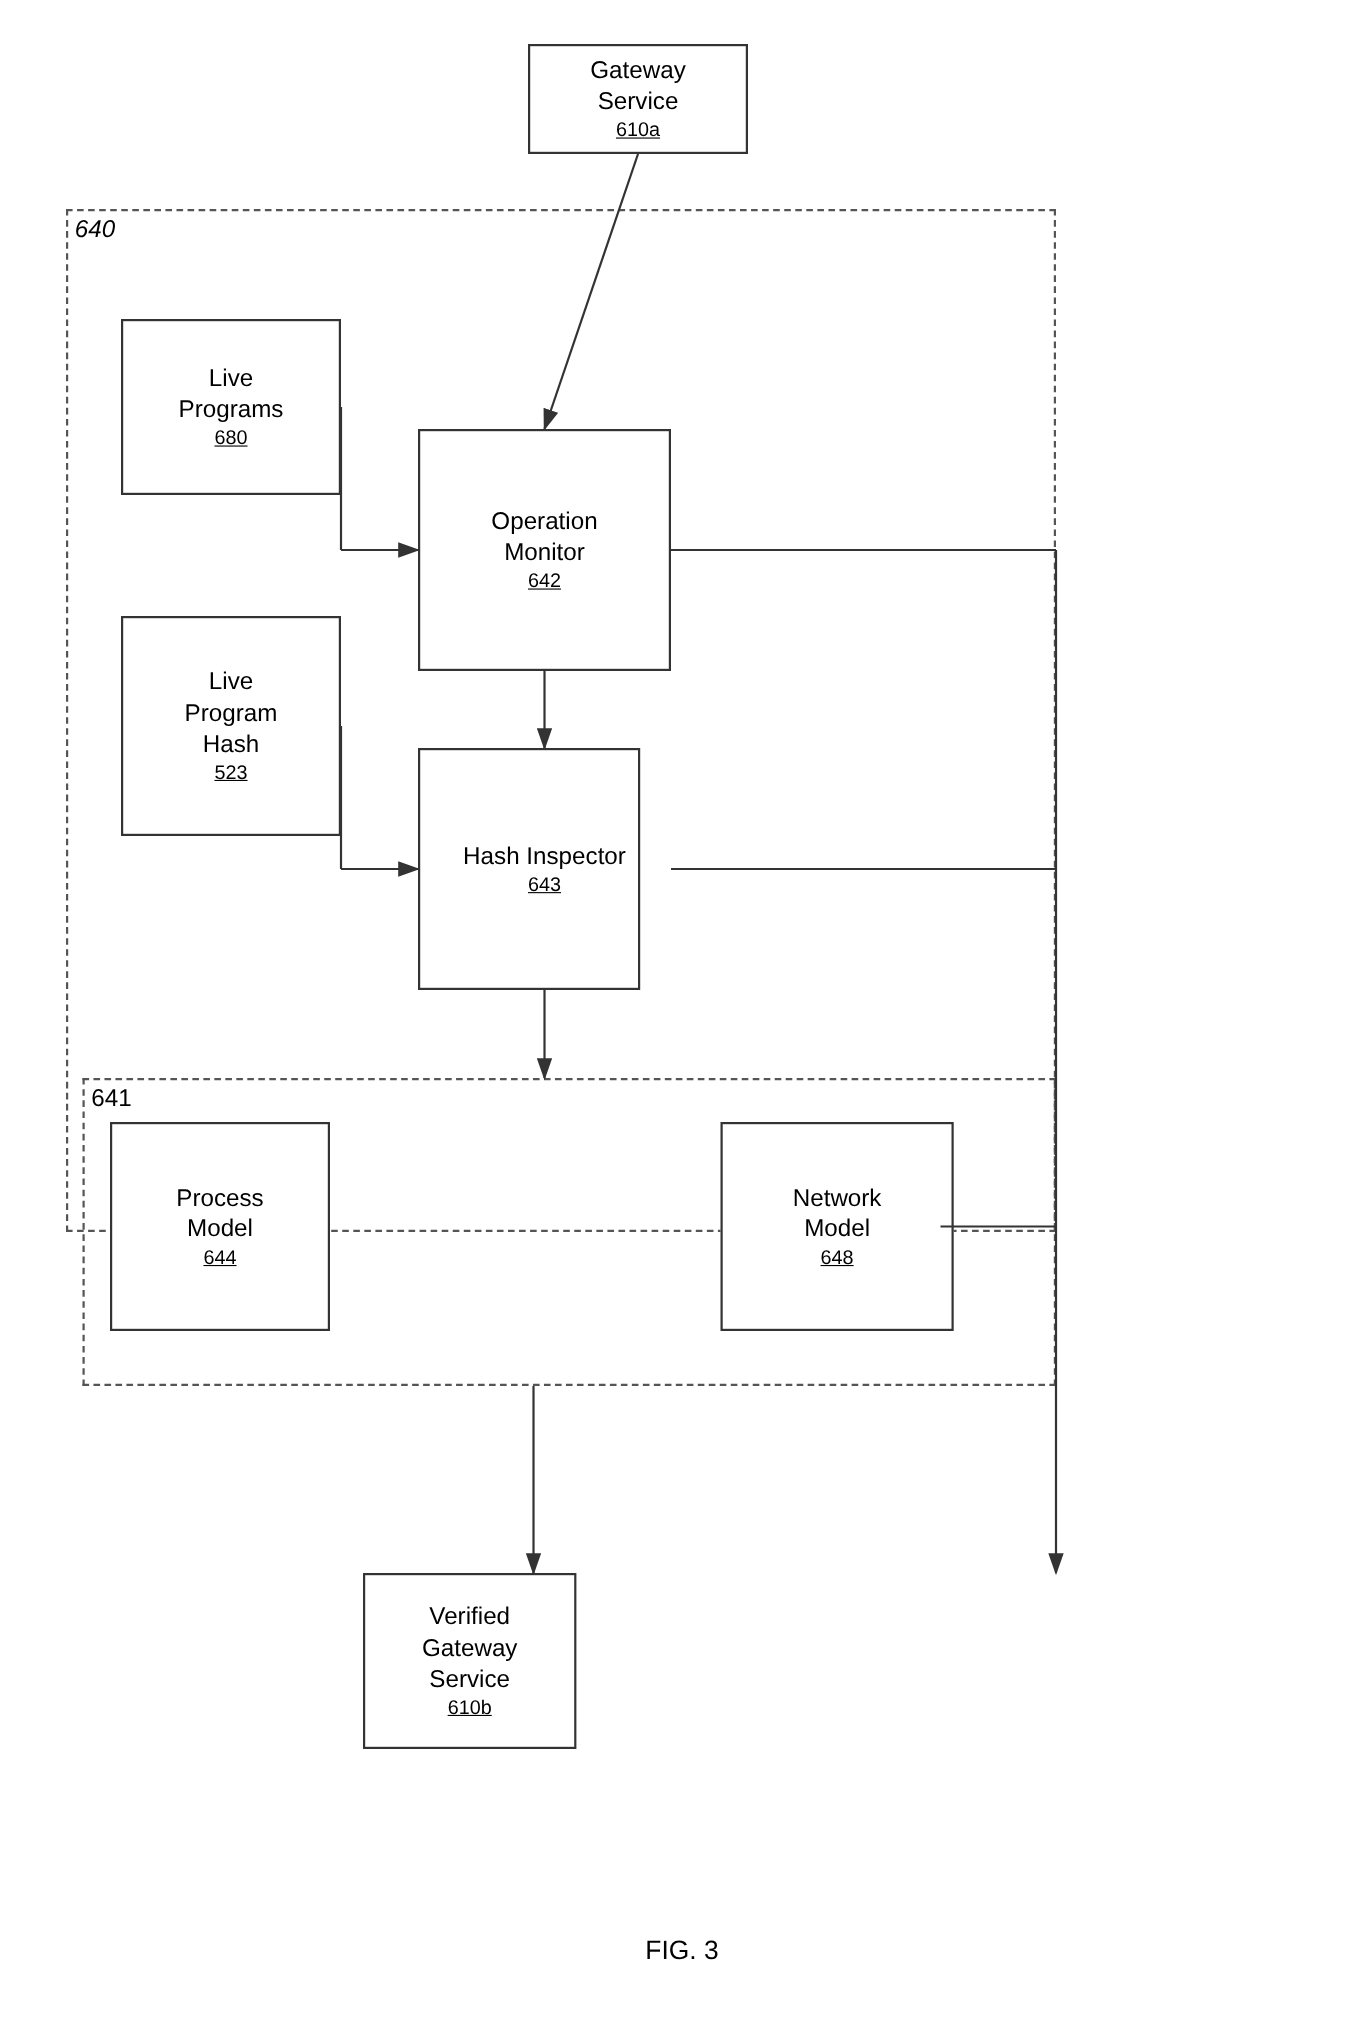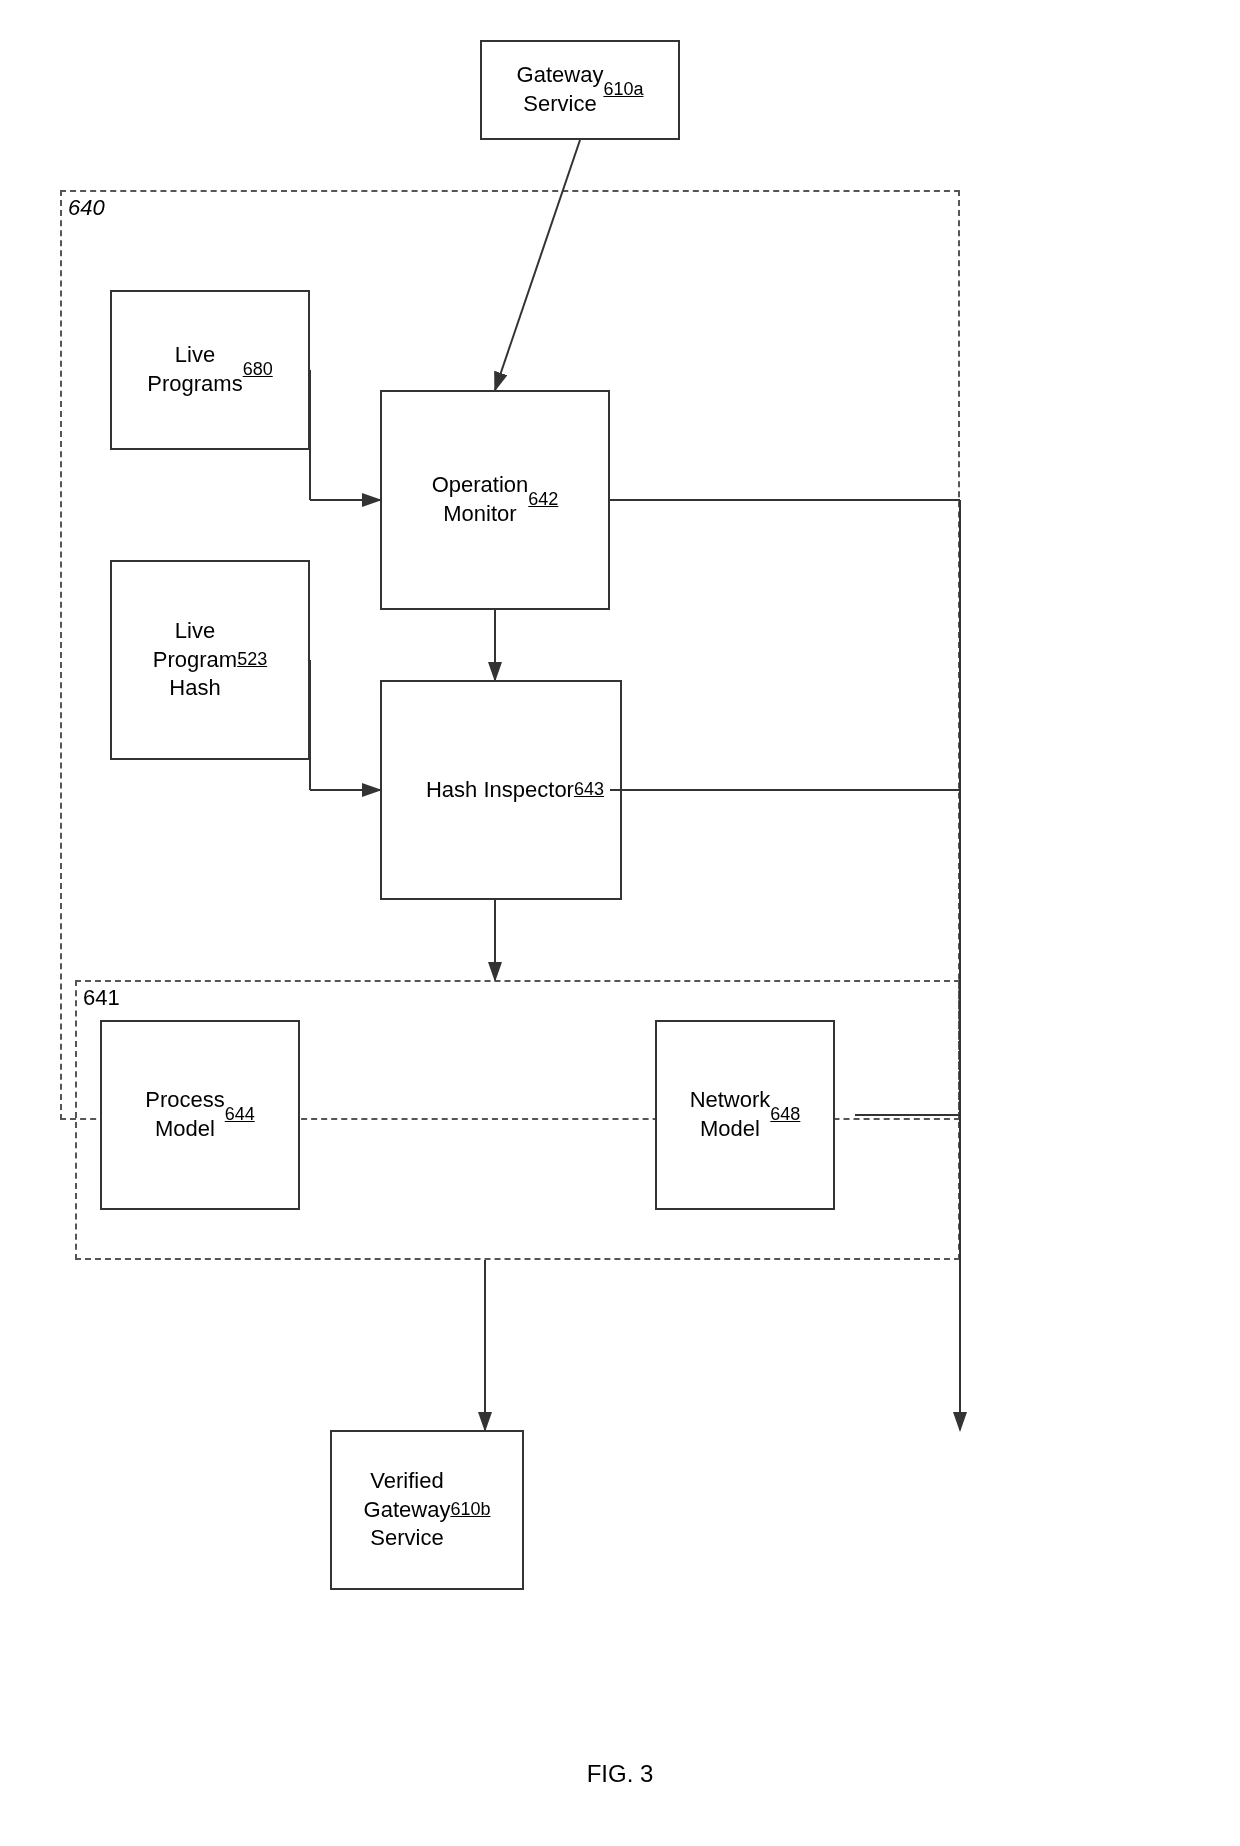--- a/index.html
+++ b/index.html
@@ -15,21 +15,21 @@
       position: absolute;
       left: 0; top: 0;
       width: 1240px;
       height: 1846px;
     }
     .box {
       position: absolute;
       border: 2px solid #333;
       background: #fff;
       display: flex;
-      flex-direction: row;
+      flex-direction: column;
       align-items: center;
       justify-content: center;
       text-align: center;
       font-size: 22px;
       line-height: 1.3;
     }
     .box .label {
       font-size: 22px;
     }
     .box .id {
@@ -82,36 +82,36 @@
   <div class="box" style="left:110px; top:560px; width:200px; height:200px;">
     <span class="label">Live<br>Program<br>Hash</span>
     <span class="id">523</span>
   </div>
 
   <div class="box" style="left:380px; top:390px; width:230px; height:220px;">
     <span class="label">Operation<br>Monitor</span>
     <span class="id">642</span>
   </div>
 
-  <div class="box" style="left:380px; top:680px; width:242px; height:220px;padding-left:28px;">
+  <div class="box" style="left:380px; top:680px; width:202px; height:220px;padding-left:28px;">
     <span class="label">Hash Inspector</span>
     <span class="id">643</span>
   </div>
 
   <div class="dashed-outer" style="left:75px; top:980px; width:885px; height:280px;">
   </div>
   <span class="region-label" style="left:83px; top:985px;">641</span>
 
   <div class="box" style="left:100px; top:1020px; width:200px; height:190px;">
     <span class="label">Process<br>Model</span>
     <span class="id">644</span>
   </div>
 
 
-  <div class="box" style="left:655px; top:1020px; width:180px; height:190px;text-align:center;">
+  <div class="box" style="left:655px; top:1020px; width:212px; height:190px;text-align:center;">
     <span class="label">Network<br>Model</span>
     <span class="id">648</span>
   </div>
 
   <div class="box" style="left:330px; top:1430px; width:194px; height:160px;">
     <span class="label">Verified<br>Gateway<br>Service</span>
     <span class="id">610b</span>
   </div>
 
 

